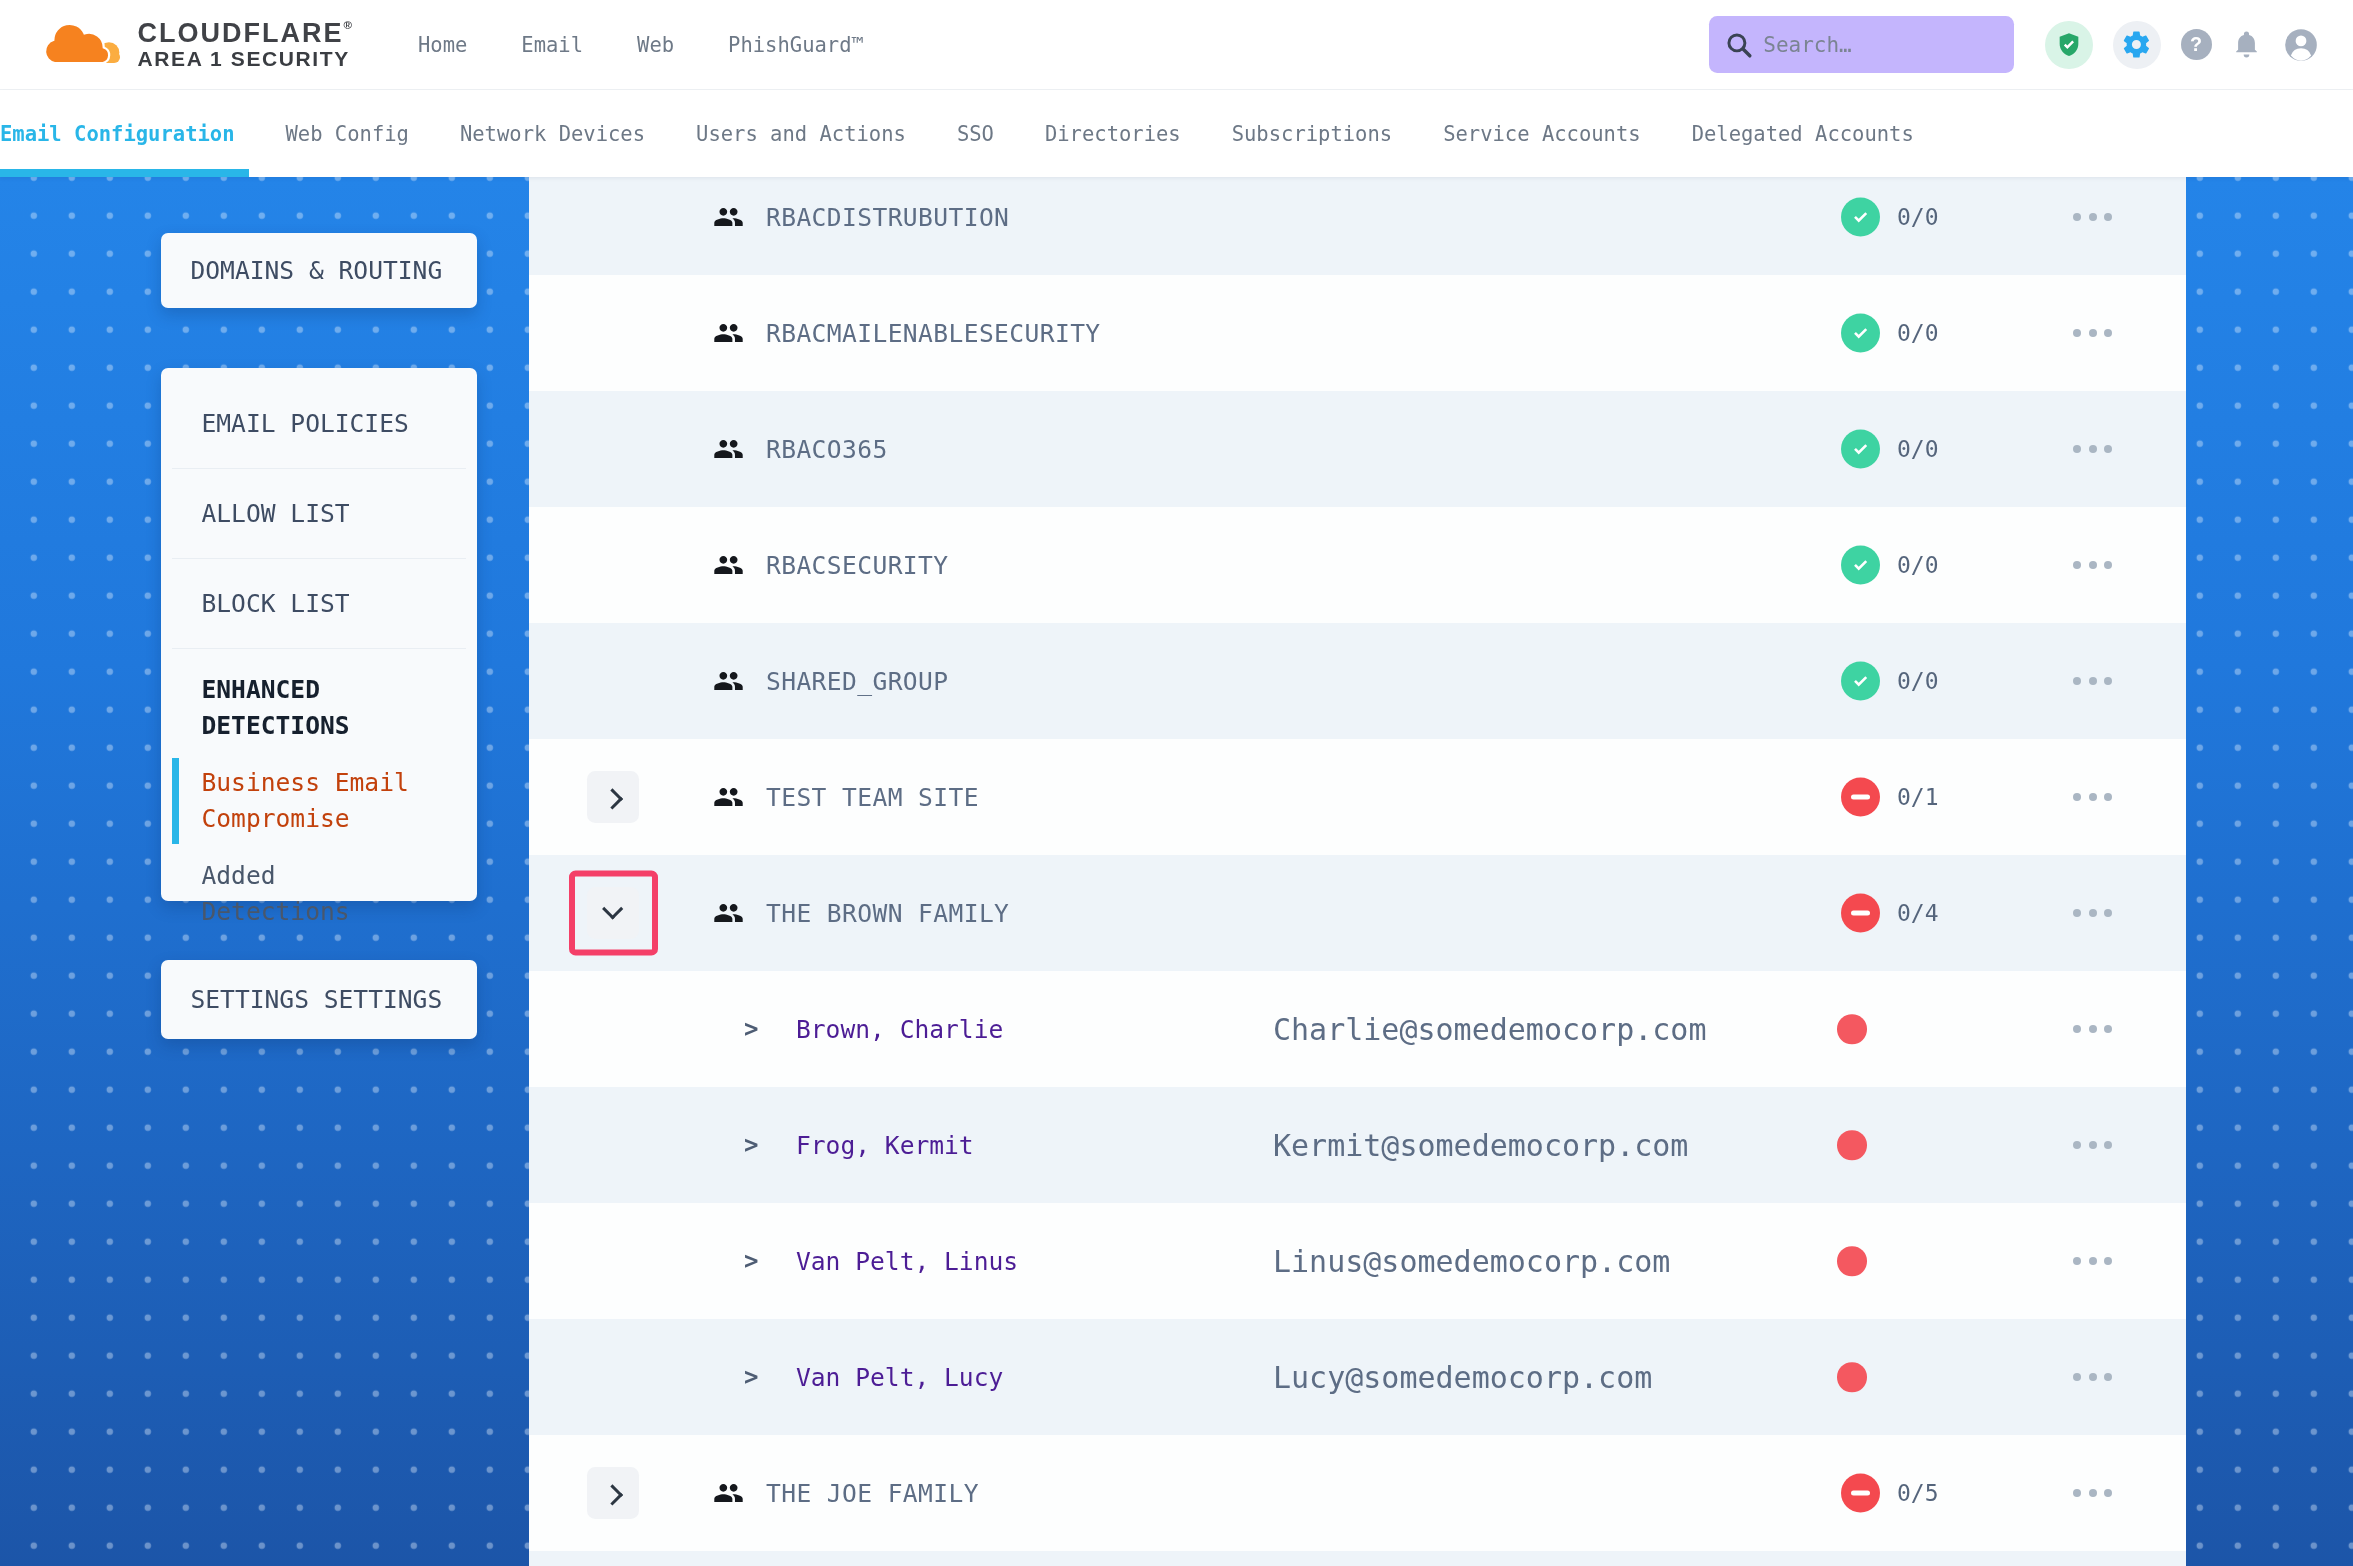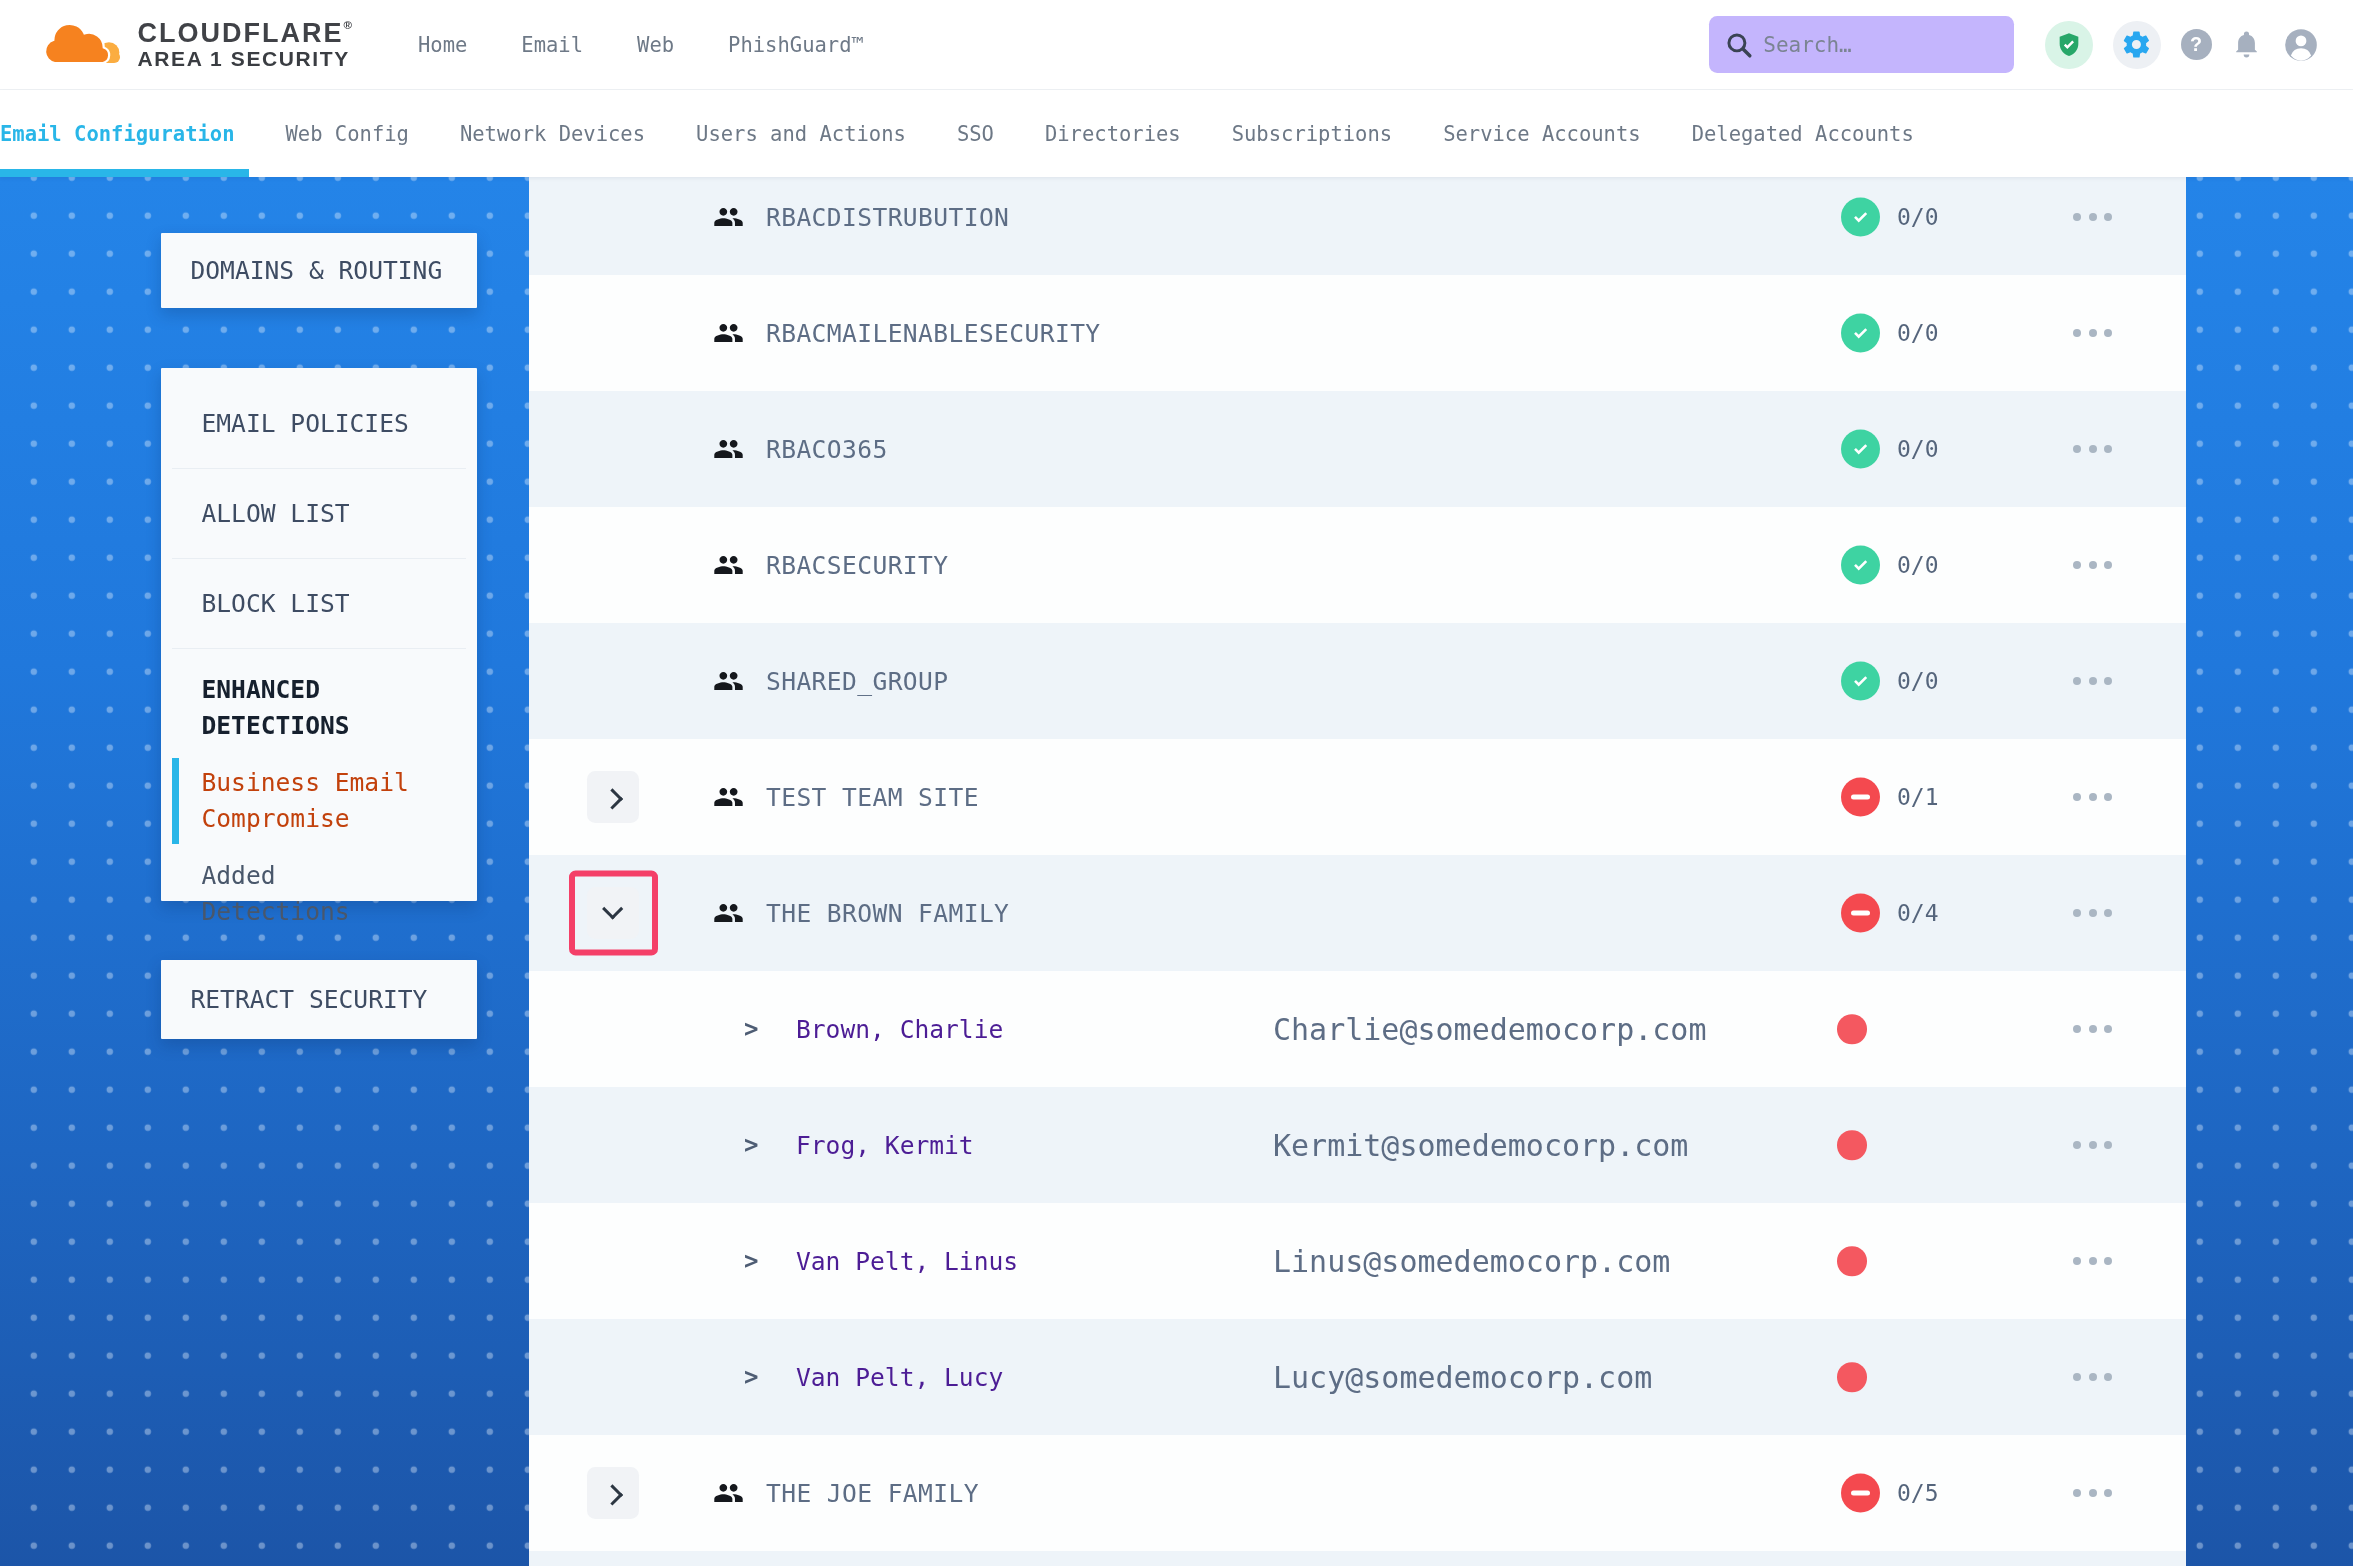--- a/index.html
+++ b/index.html
@@ -31,21 +31,21 @@
   .tab{font-size:20.5px;color:#6d7886;height:87px;display:flex;align-items:center;position:relative;}
   .tab.active{color:#29b6e8;font-weight:bold;}
   .tab.active::after{content:"";position:absolute;left:-14.8px;right:-14.8px;bottom:0;height:8.2px;background:#29b6e8;}
 
   
   .stage{position:absolute;top:177px;left:0;right:0;bottom:0;
     background-image:radial-gradient(circle,rgba(235,245,255,.38) 2.9px,rgba(235,245,255,0) 3.7px),linear-gradient(180deg,#2484e8 0%,#2078dc 35%,#1e66c2 70%,#1c55a8 100%);
     background-size:38px 38px,100% 100%;background-position:14.8px 19.7px,0 0;}
 
   
-  .scard{position:absolute;left:161px;width:316px;background:#f8fafc;border-radius:1px;box-shadow:0 6.6px 14.8px rgba(8,40,90,.22);box-sizing:border-box;}
+  .scard{position:absolute;left:161px;width:316px;background:#f8fafc;border-radius:7px;box-shadow:0 6.6px 14.8px rgba(8,40,90,.22);box-sizing:border-box;}
   .card-domains{top:56px;height:75px;display:flex;align-items:center;padding-left:29.5px;}
   .card-retract{top:783px;height:79px;display:flex;align-items:center;padding-left:29.5px;}
   .card-title{font-size:24.6px;color:#3e4c63;}
   .card-policies{top:191px;height:533px;padding:11px;}
   .pol-item{height:89px;display:flex;align-items:center;padding-left:29.5px;border-bottom:1.6px solid #e9eef3;font-size:24.6px;color:#3e4c63;}
   .enh-block{padding:23px 29.5px 0 29.5px;}
   .enh-title{font-size:24.6px;font-weight:bold;color:#16202e;line-height:36px;}
   .enh-item{font-size:24.6px;line-height:36px;margin-top:21px;color:#49576b;position:relative;}
   .enh-item.active{color:#c2410c;}
   .enh-item.active::before{content:"";position:absolute;left:-29.5px;top:-6.6px;bottom:-6.6px;width:6.6px;background:#29b6e8;}
@@ -163,21 +163,21 @@
     <div class="enh-block" data-interactable="false">
       <div class="enh-title" data-interactable="false">ENHANCED DETECTIONS</div>
       <div data-interactable="false">
           <div class="enh-item active" data-interactable="true">Business Email Compromise</div>
           <div class="enh-item" data-interactable="true">Added Detections</div>
         </div>
     </div>
   </div>
 
   <div class="scard card-retract" data-interactable="true">
-    <div class="card-title" data-interactable="false">RETRACT SECURITY</div>
+    <div class="card-title" data-interactable="false">SETTINGS SETTINGS</div>
   </div>
 
   <div class="panel" data-interactable="false">
       <div class="row shade first" data-interactable="false">
         <div class="gicon" data-interactable="false"><svg viewBox="0 0 24 24" width="31" height="31">
             <path fill="#15181d" d="M16 11c1.66 0 2.99-1.34 2.99-3S17.66 5 16 5s-3 1.34-3 3 1.34 3 3 3zm-8 0c1.66 0 2.99-1.34 2.99-3S9.66 5 8 5 5 6.34 5 8s1.34 3 3 3zm0 2c-2.33 0-7 1.17-7 3.5V19h14v-2.5c0-2.33-4.67-3.5-7-3.5zm8 0c-.29 0-.62.02-.97.05 1.16.84 1.97 1.97 1.97 3.45V19h6v-2.5c0-2.33-4.67-3.5-7-3.5z"></path>
           </svg></div>
         <div class="gname" data-interactable="false">RBACDISTRUBUTION</div>
         <div class="status ok" data-interactable="false">
           <svg viewBox="0 0 24 24">

